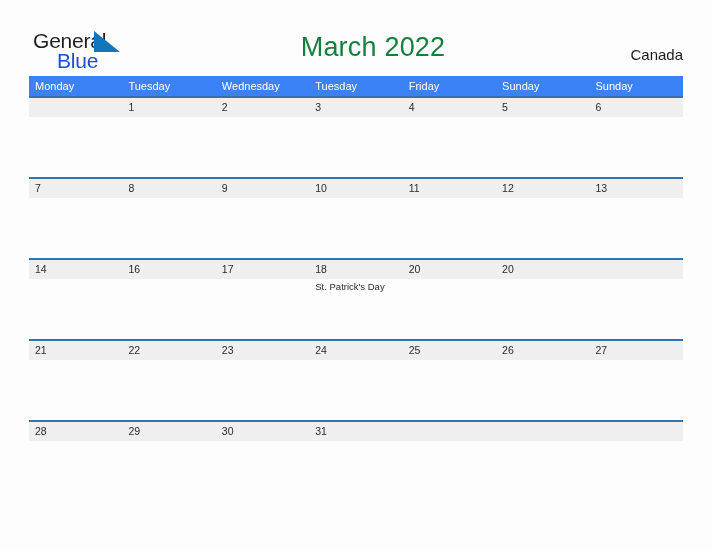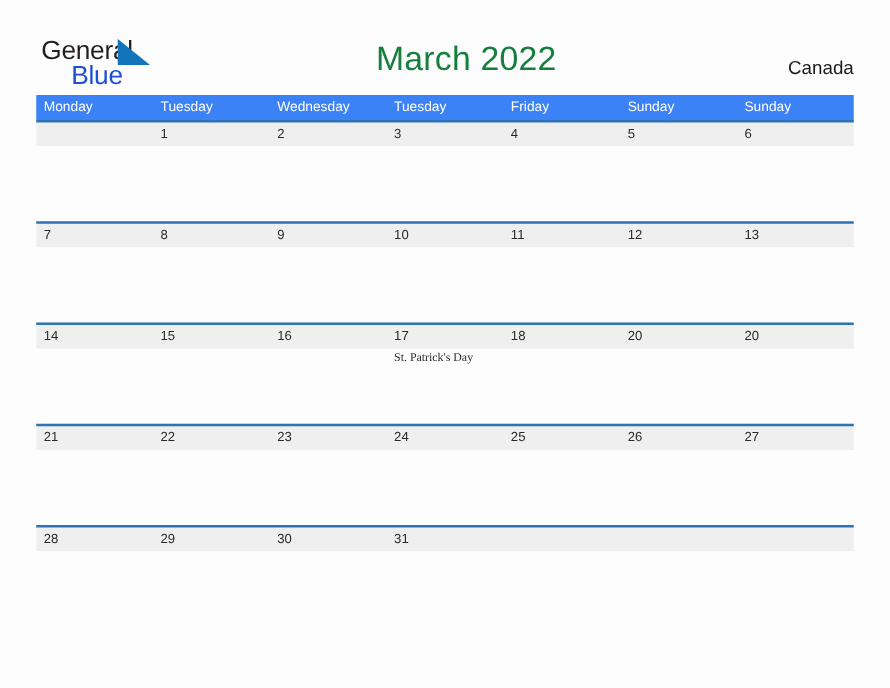--- a/index.html
+++ b/index.html
@@ -150,21 +150,21 @@
     height: 60px;
     padding-left: 6px;
     padding-top: 2px;
     box-sizing: border-box;
     overflow: hidden;
   }
   .event-text {
     font-size: 9.5px;
     line-height: 12px;
     color: #2a2a2a;
-    font-family: Liberation Serif, serif;
+    font-family: Liberation Sans, sans-serif;
     white-space: nowrap;
   }
 </style>
 </head>
 <body>
 
 <div class="topbar">
 
   <div class="logo">
     <span class="logo-general">General</span>
@@ -260,21 +260,20 @@
         </div>
       <div class="event-cell">
           <div class="event-text"></div>
         </div>
     </div>
   </div>
 
   <div class="week-row">
     <div class="week-band">
       <div class="daynum-cell">14</div>
-      <div class="daynum-cell">15</div>
       <div class="daynum-cell">16</div>
       <div class="daynum-cell">17</div>
       <div class="daynum-cell">18</div>
       <div class="daynum-cell">20</div>
       <div class="daynum-cell">20</div>
     </div>
     <div class="week-body">
       <div class="event-cell">
           <div class="event-text"></div>
         </div>

